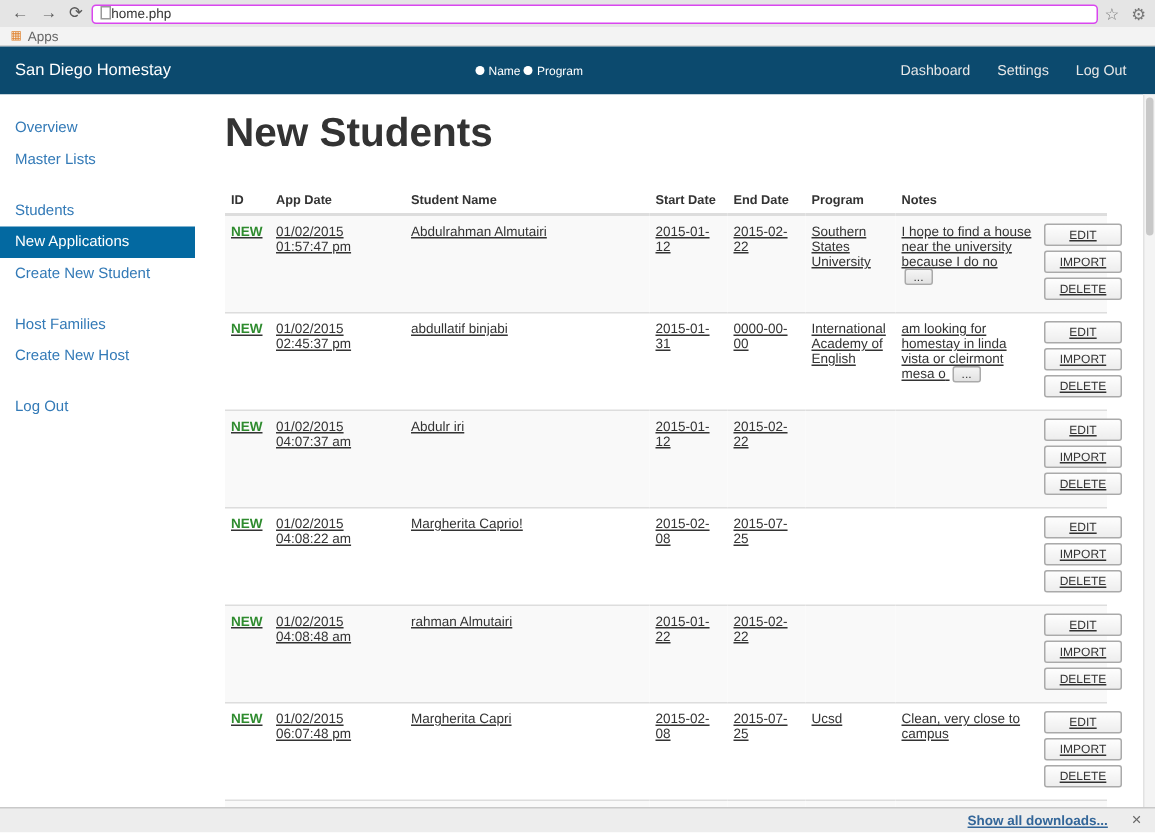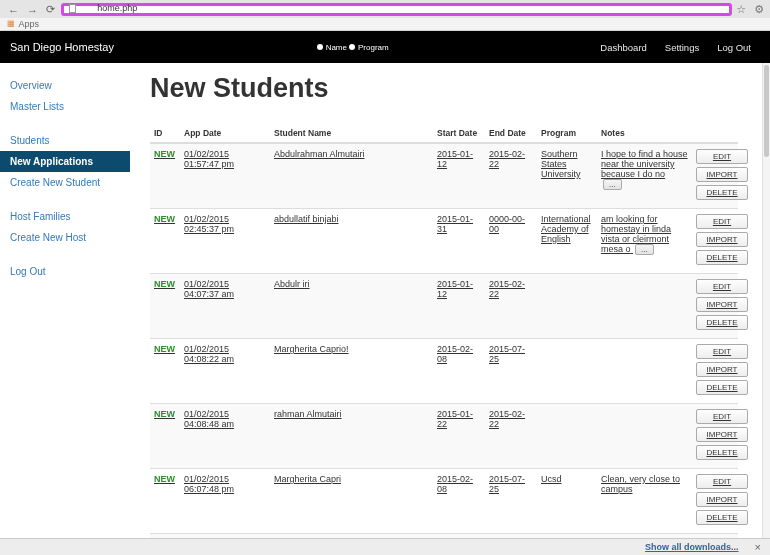--- a/index.html
+++ b/index.html
@@ -9,51 +9,51 @@
     font-family:"Liberation Sans", sans-serif;
     background:#fff; color:#333;
   }
   
   .chrome-top {
     height:18px; background:#e5e5e5; display:flex; align-items:center;
     padding:0 6px; gap:4px; font-size:11px; color:#5a5a5a;
   }
   .nav-btn { cursor:pointer; line-height:1; padding:0 2px; }
   .url-bar {
-    flex:1; height:13px; background:#fff; border:3px solid #d946ef; border-radius:3px;
-    display:flex; align-items:flex-end; gap:21px; padding:0 5px; font-size:9px; color:#333;
+    flex:1; height:13px; background:#fff; border:1px solid #d946ef; border-radius:3px;
+    display:flex; align-items:flex-start; gap:0; padding:0 5px; font-size:9px; color:#333;
   }
   .page-ico { width:7px; height:9px; border:1px solid #9a9a9a; background:#fff; display:inline-block; }
   .chrome-icons { display:flex; gap:8px; font-size:11px; color:#777; }
   .bookmarks {
     height:13px; background:#f3f3f3; border-bottom:1px solid #d4d4d4;
     display:flex; align-items:center; gap:4px; padding:0 7px; font-size:9px; color:#666;
   }
   .apps-grid { color:#e08330; font-size:8px; line-height:1; }
   
   .topbar {
-    height:32px; background:#000000; display:flex; align-items:center;
+    height:32px; background:#0c4a6e; display:flex; align-items:center;
     padding:10px 10px; color:#fff;
   }
   .brand { font-size:11px; color:#fff; white-space:nowrap; }
   .radio-group { margin-left:auto; display:flex; flex-direction:row; gap:2px; font-size:8px; color:#fff; }
   .radio-row { display:flex; align-items:center; gap:3px; cursor:pointer; }
   .radio-dot { width:6px; height:6px; border-radius:50%; background:#fff; display:inline-block; }
   .search-input {
     margin:0 12px 0 10px; width:108px; height:17px; border:1px solid #ccc; border-radius:3px;
     font-size:9px; padding:0 6px; outline:none; font-family:"Liberation Sans",sans-serif;
   }
   .top-nav { margin-left:auto; display:flex; align-items:center; }
   .top-nav-item { font-size:9.5px; color:#e8e8e8; padding:0 9px; cursor:pointer; white-space:nowrap; }
   
   .content { display:flex; height:475px; position:relative; background:#fff; }
   .sidebar { width:130px; padding-top:12px; flex:none; }
   .side-group { margin-bottom:13px; }
   .side-item { display:block; padding:5px 10px; font-size:10px; color:#337ab7; cursor:pointer; }
-  .side-item.active { background:#0c4a6e; color:#fff;font-weight:bold; }
+  .side-item.active { background:#0369a1; color:#fff; }
   .main { flex:1; padding:2px 34px 0 20px; overflow:hidden; }
   .page-title { font-size:27px; font-weight:700; color:#333; margin:8px 0 20px; }
   
   table { width:100%; border-collapse:collapse; table-layout:fixed; font-size:9px; color:#333; }
   th { text-align:left; font-weight:bold; padding:4px; border-bottom:2px solid #ddd; white-space:nowrap; font-size:8.5px; }
   td { padding:5px 4px; border-top:1px solid #ddd; vertical-align:top; height:42px; word-wrap:break-word;text-decoration:underline; }
   tbody tr:nth-child(odd) td { background:#f9f9f9; }
   .new-badge { color:#2e8b2e; font-weight:bold; }
   .act-btn {
     display:block; width:52px; margin:0 0 3px; padding:2px 0; font-size:8px;

